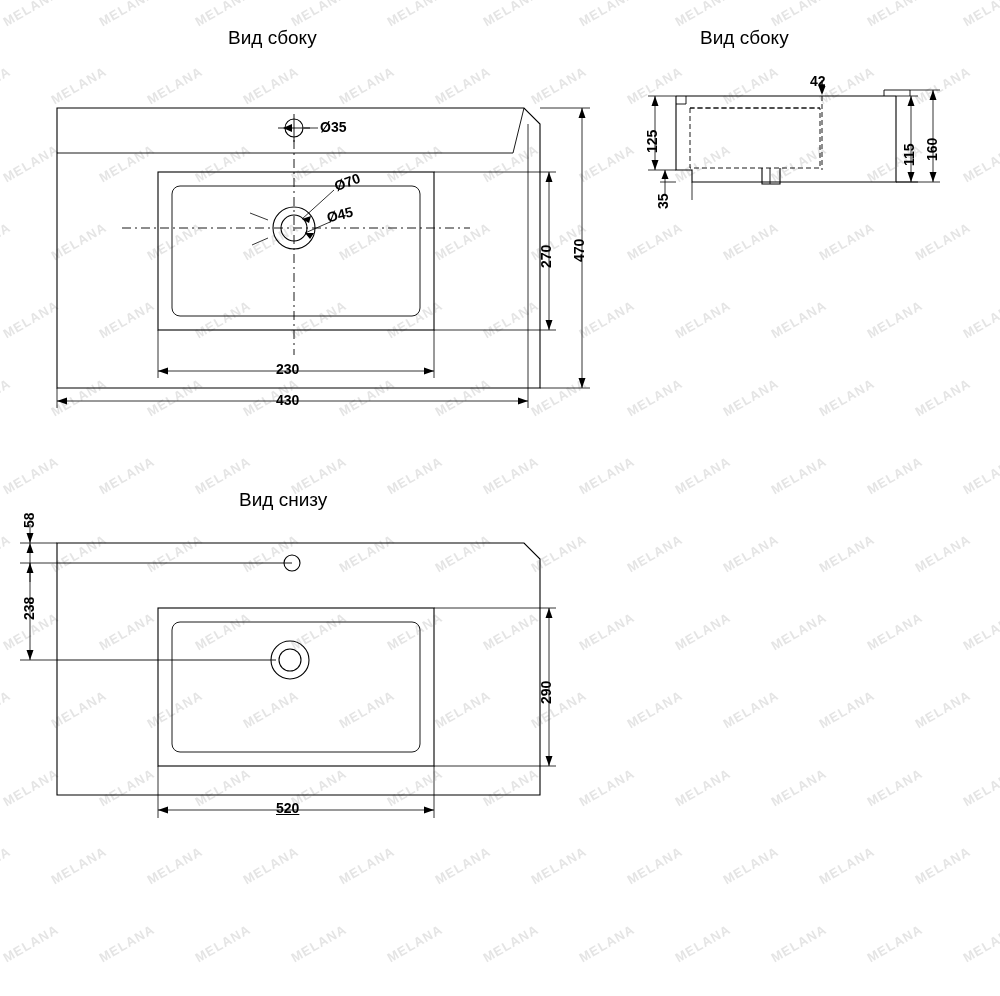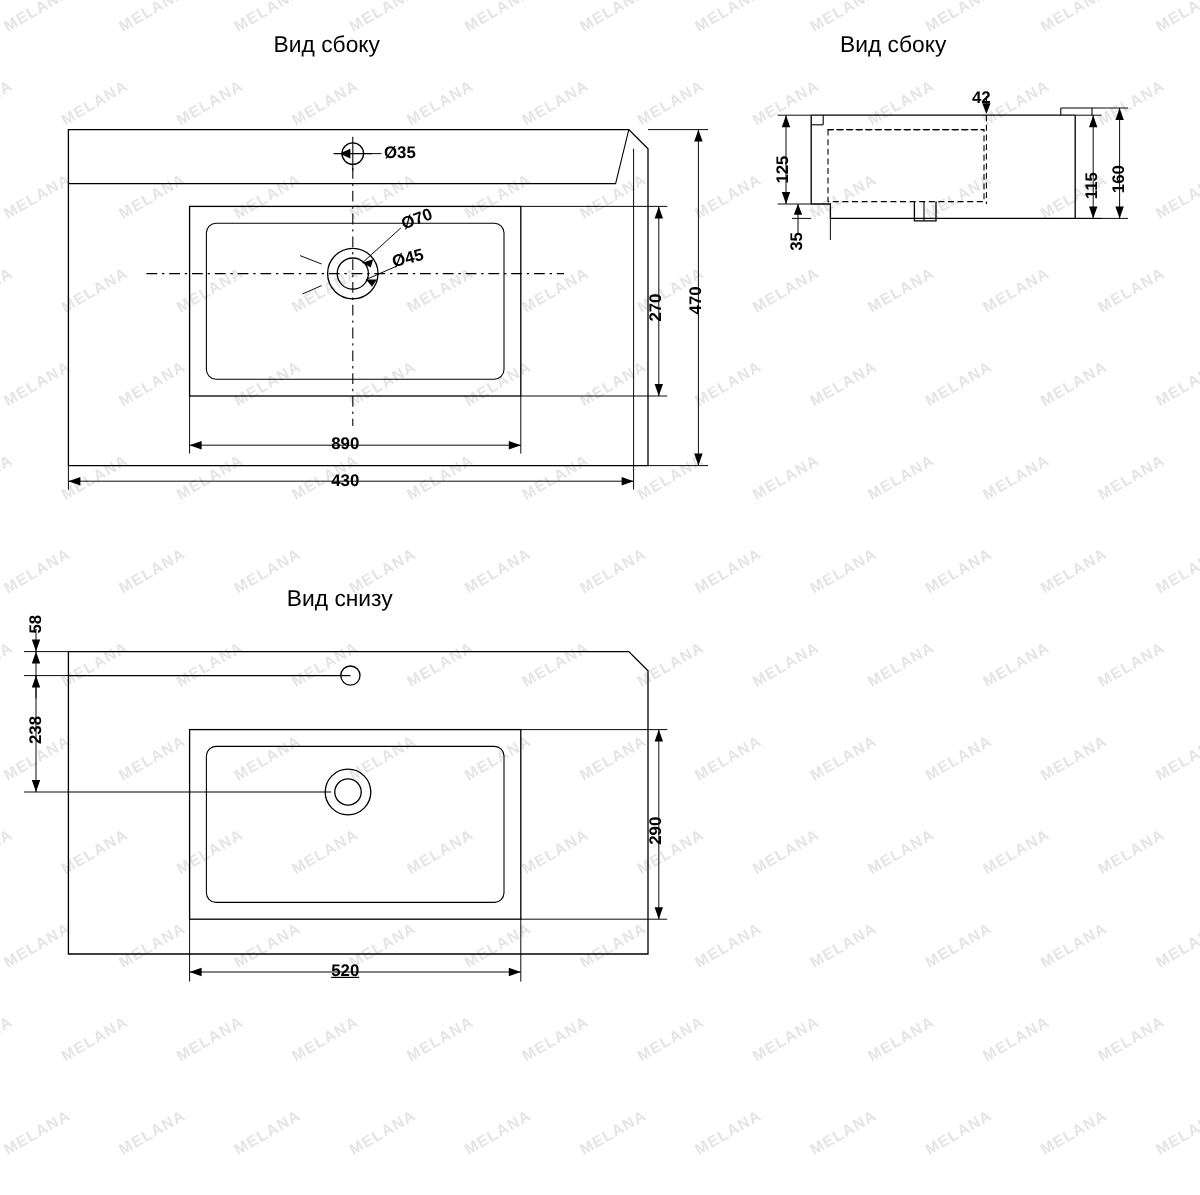--- a/index.html
+++ b/index.html
@@ -376,21 +376,21 @@
     </g>
   </svg>
 
   <div class="view-title" style="left:228px; top:27px;">Вид сбоку</div>
   <div class="view-title" style="left:700px; top:27px;">Вид сбоку</div>
   <div class="view-title" style="left:239px; top:489px;">Вид снизу</div>
 
   <div class="dim-label" style="left:320px; top:119px;">Ø35</div>
   <div class="dim-label" style="left:332px; top:179px; transform:rotate(-20deg); transform-origin:left top;">Ø70</div>
   <div class="dim-label" style="left:325px; top:210px; transform:rotate(-14deg); transform-origin:left top;">Ø45</div>
-  <div class="dim-label" style="left:276px; top:361px;">890</div>
+  <div class="dim-label" style="left:276px; top:361px;">230</div>
   <div class="dim-label" style="left:276px; top:392px;">430</div>
   <div class="dim-label vert" style="left:538px; top:268px;">270</div>
   <div class="dim-label vert" style="left:571px; top:262px;">470</div>
 
   <div class="dim-label" style="left:810px; top:73px;">42</div>
   <div class="dim-label vert" style="left:644px; top:153px;">125</div>
   <div class="dim-label vert" style="left:655px; top:209px;">35</div>
   <div class="dim-label vert" style="left:901px; top:166px;">115</div>
   <div class="dim-label vert" style="left:924px; top:161px;">160</div>
 

